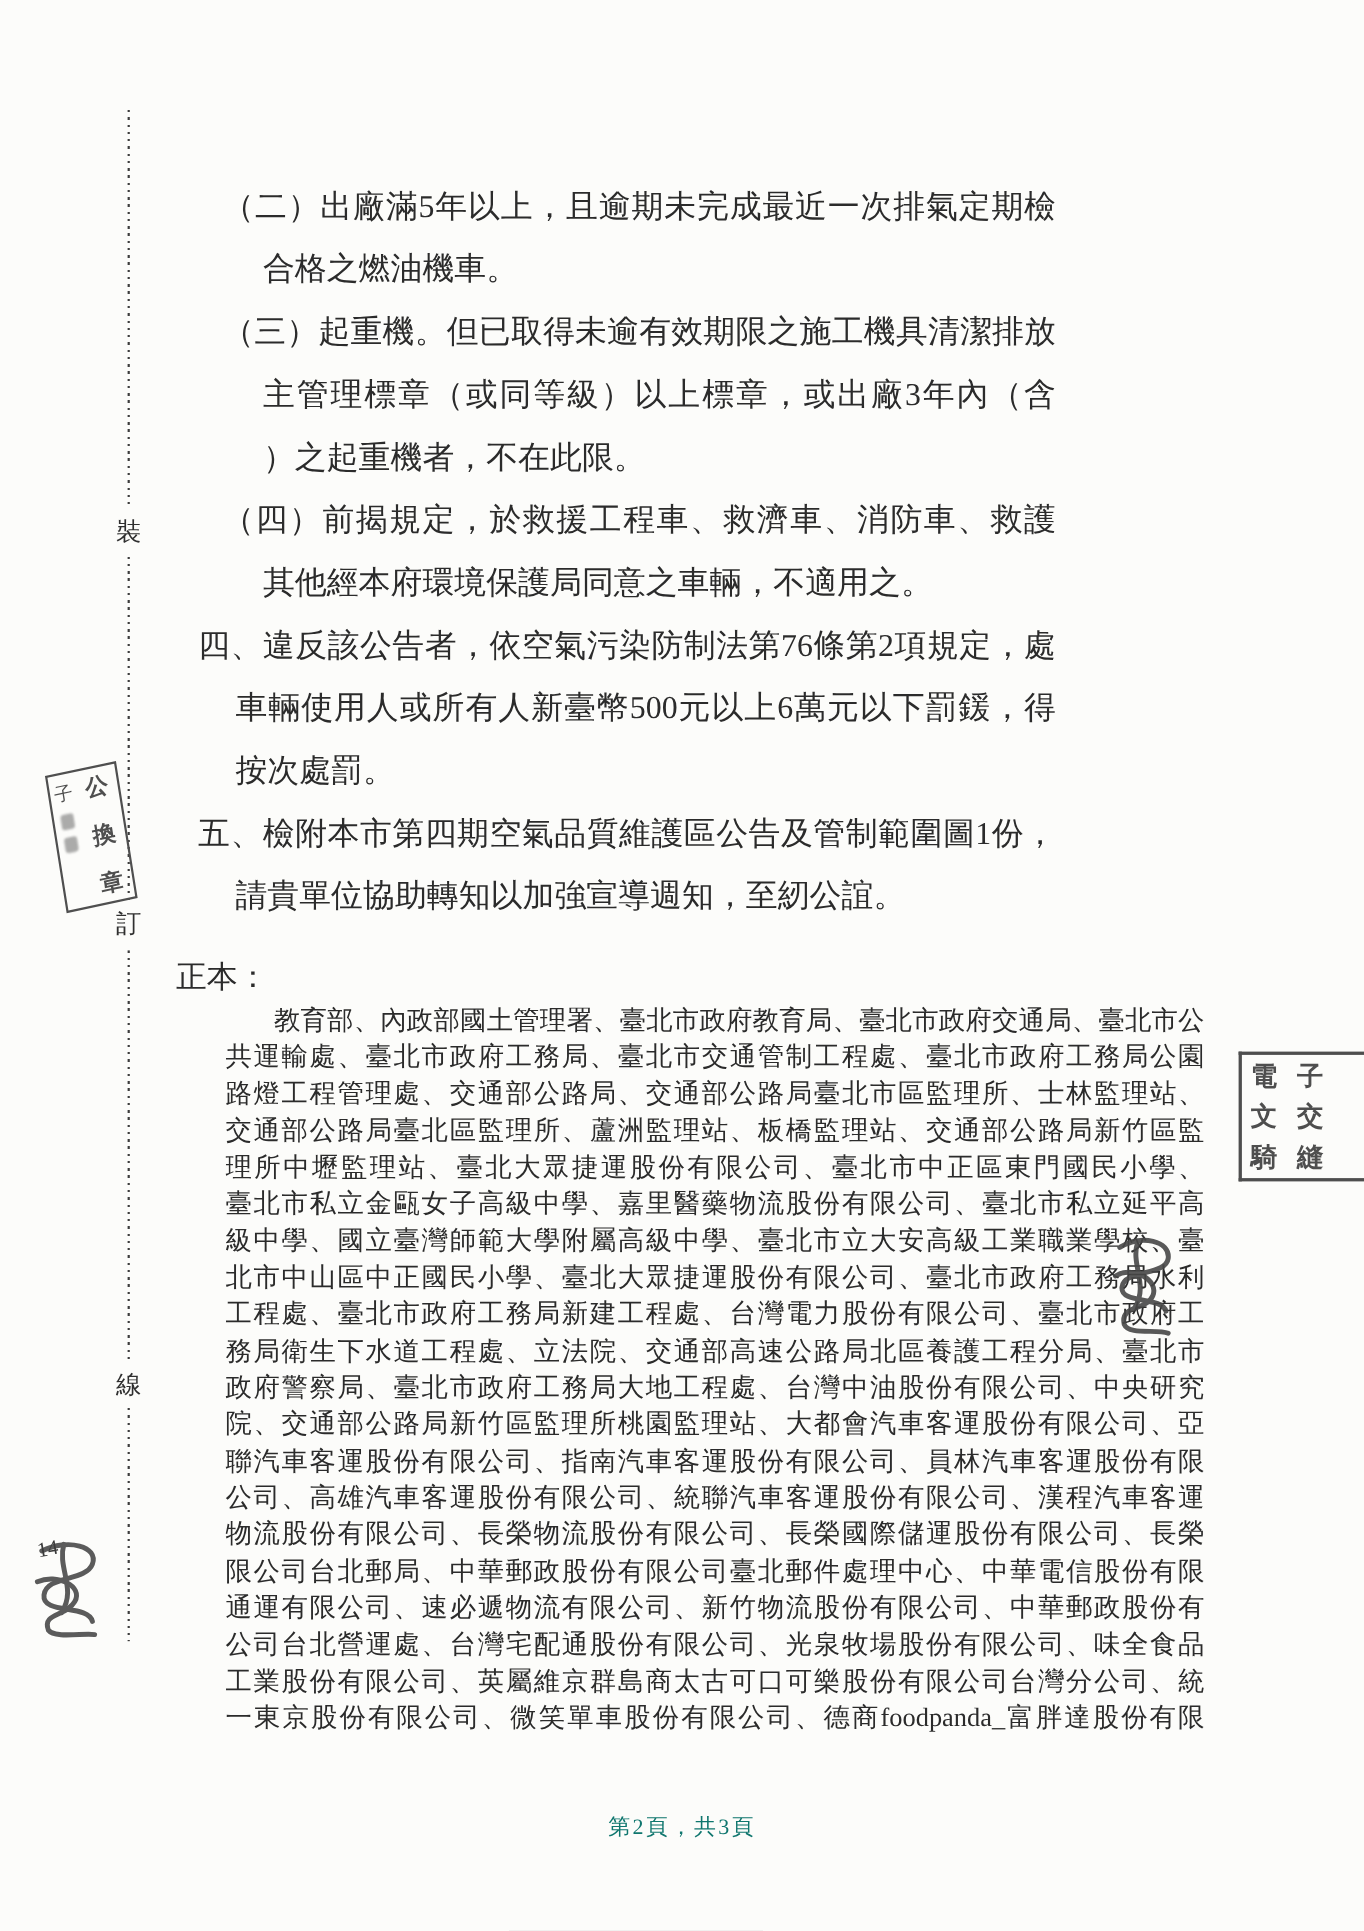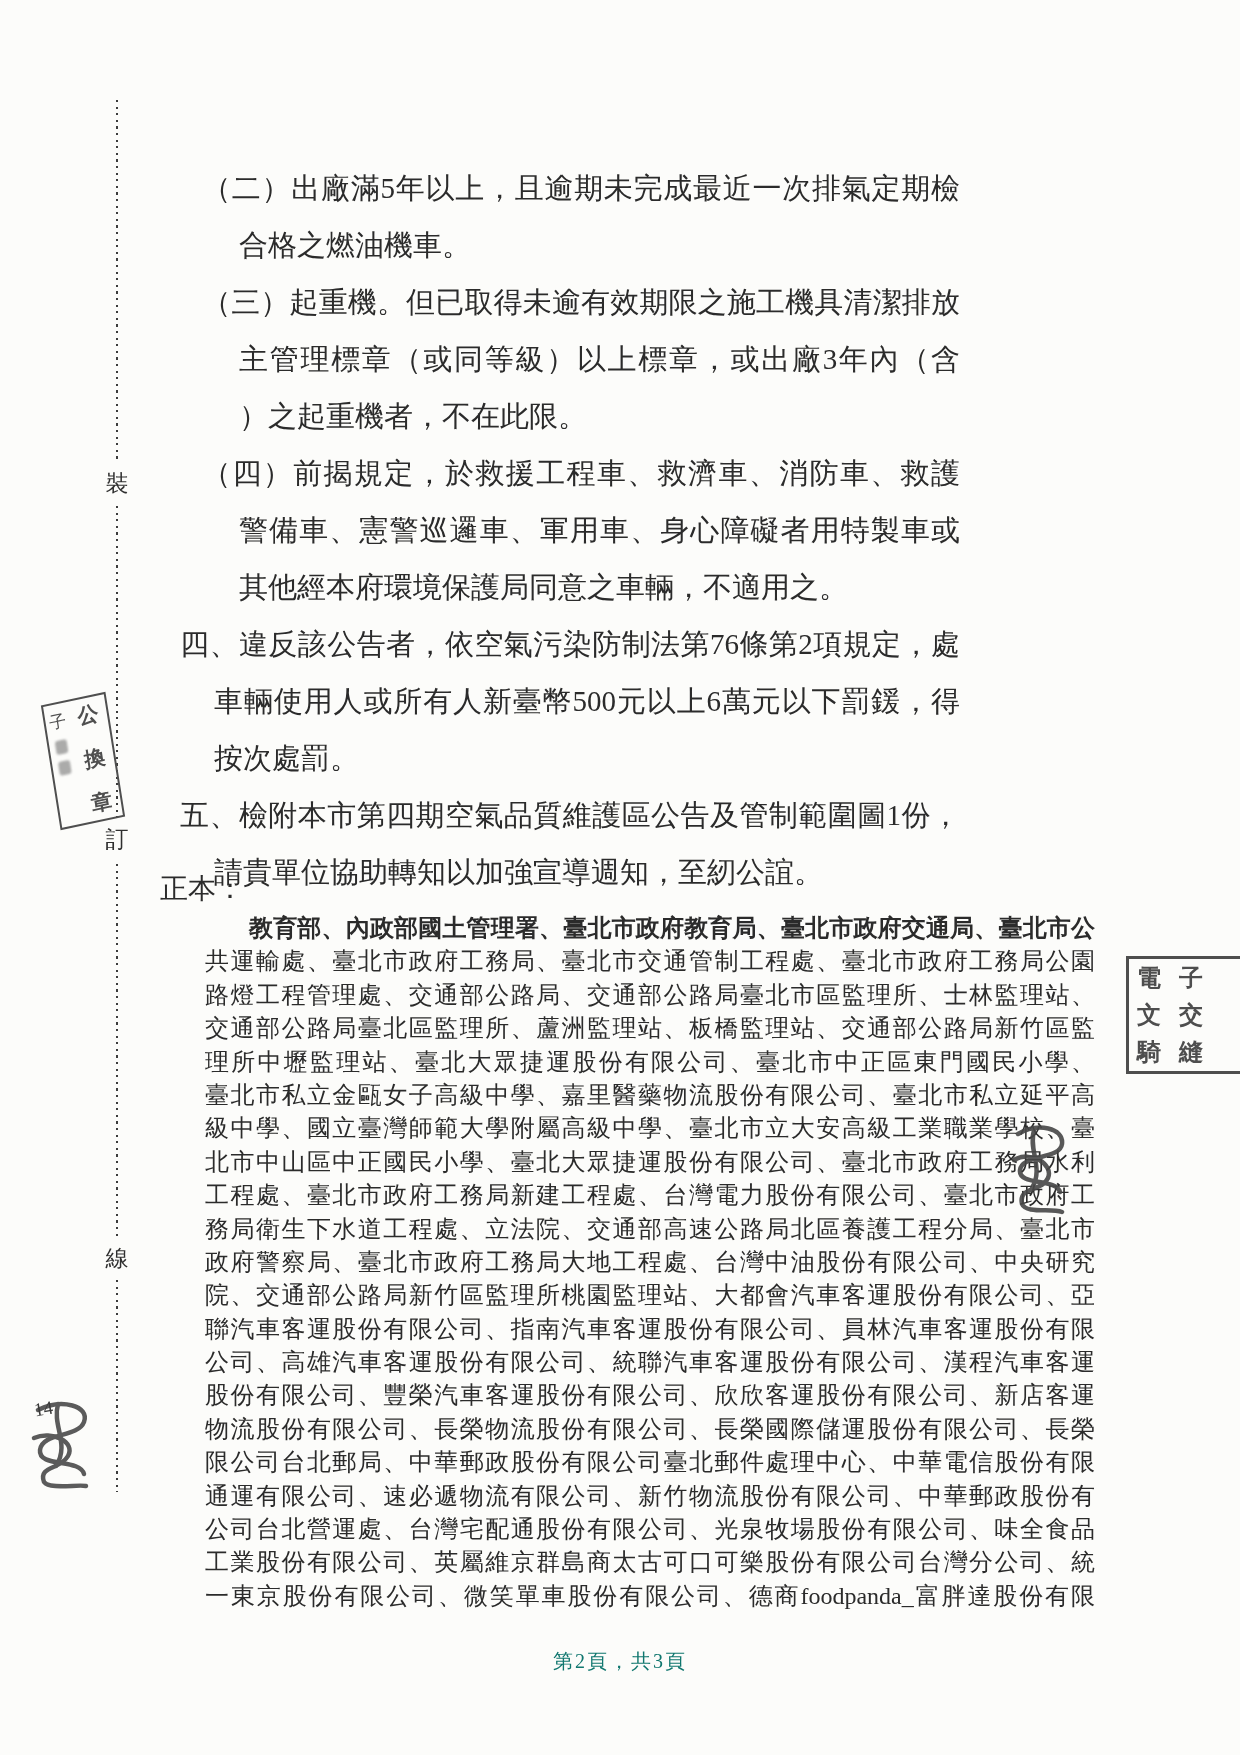--- a/index.html
+++ b/index.html
@@ -28,21 +28,21 @@
   #recipients-label{
     position:absolute;left:160px;top:872px;
     font-size:28px;line-height:33px;
   }
   #recipients{position:absolute;top:912px;left:205px;right:145px;}
   .rl{
     line-height:33.4px;height:33.4px;overflow:hidden;
     font-size:24px;
     text-align:justify;text-align-last:justify;
   }
-  .rl.first{text-indent:44px;font-weight:bold;}
+  .rl.first{text-indent:44px;}
   
   #footer{
     position:absolute;left:0;right:0;top:1646px;
     text-align:center;font-size:20px;line-height:30px;
     letter-spacing:2px;color:#0f766e;
   }
   
   .dotline{
     position:absolute;left:116px;width:2px;
     background:repeating-linear-gradient(to bottom,#3c3c3c 0 2.2px,transparent 2.2px 6.6px);
@@ -87,21 +87,20 @@
   <div class="bindmark" style="top:1243px;">線</div>
   <div class="dotline" style="top:1280px;height:212px;"></div>
 
   <div id="clauses">
       <div class="cl lvB fill"><span class="lab">（二）</span>出廠滿5年以上，且逾期未完成最近一次排氣定期檢驗</div>
       <div class="cl lvB cont">合格之燃油機車。</div>
       <div class="cl lvB fill"><span class="lab">（三）</span>起重機。但已取得未逾有效期限之施工機具清潔排放自</div>
       <div class="cl lvB cont fill">主管理標章（或同等級）以上標章，或出廠3年內（含</div>
       <div class="cl lvB cont">）之起重機者，不在此限。</div>
       <div class="cl lvB fill"><span class="lab">（四）</span>前揭規定，於救援工程車、救濟車、消防車、救護車、</div>
-      <div class="cl lvB cont fill">警備車、憲警巡邏車、軍用車、身心障礙者用特製車或</div>
       <div class="cl lvB cont">其他經本府環境保護局同意之車輛，不適用之。</div>
       <div class="cl lvA fill"><span class="lab">四、</span>違反該公告者，依空氣污染防制法第76條第2項規定，處</div>
       <div class="cl lvA cont fill">車輛使用人或所有人新臺幣500元以上6萬元以下罰鍰，得</div>
       <div class="cl lvA cont">按次處罰。</div>
       <div class="cl lvA fill"><span class="lab">五、</span>檢附本市第四期空氣品質維護區公告及管制範圍圖1份，</div>
       <div class="cl lvA cont">請貴單位協助轉知以加強宣導週知，至紉公誼。</div>
     </div>
 
   <div id="recipients-label">正本：</div>
   <div id="recipients">
@@ -112,21 +111,20 @@
       <div class="rl">理所中壢監理站、臺北大眾捷運股份有限公司、臺北市中正區東門國民小學、</div>
       <div class="rl">臺北市私立金甌女子高級中學、嘉里醫藥物流股份有限公司、臺北市私立延平高</div>
       <div class="rl">級中學、國立臺灣師範大學附屬高級中學、臺北市立大安高級工業職業學校、臺</div>
       <div class="rl">北市中山區中正國民小學、臺北大眾捷運股份有限公司、臺北市政府工務局水利</div>
       <div class="rl">工程處、臺北市政府工務局新建工程處、台灣電力股份有限公司、臺北市政府工</div>
       <div class="rl">務局衛生下水道工程處、立法院、交通部高速公路局北區養護工程分局、臺北市</div>
       <div class="rl">政府警察局、臺北市政府工務局大地工程處、台灣中油股份有限公司、中央研究</div>
       <div class="rl">院、交通部公路局新竹區監理所桃園監理站、大都會汽車客運股份有限公司、亞</div>
       <div class="rl">聯汽車客運股份有限公司、指南汽車客運股份有限公司、員林汽車客運股份有限</div>
       <div class="rl">公司、高雄汽車客運股份有限公司、統聯汽車客運股份有限公司、漢程汽車客運</div>
-      <div class="rl">股份有限公司、豐榮汽車客運股份有限公司、欣欣客運股份有限公司、新店客運</div>
       <div class="rl">物流股份有限公司、長榮物流股份有限公司、長榮國際儲運股份有限公司、長榮</div>
       <div class="rl">限公司台北郵局、中華郵政股份有限公司臺北郵件處理中心、中華電信股份有限</div>
       <div class="rl">通運有限公司、速必遞物流有限公司、新竹物流股份有限公司、中華郵政股份有</div>
       <div class="rl">公司台北營運處、台灣宅配通股份有限公司、光泉牧場股份有限公司、味全食品</div>
       <div class="rl">工業股份有限公司、英屬維京群島商太古可口可樂股份有限公司台灣分公司、統</div>
       <div class="rl">一東京股份有限公司、微笑單車股份有限公司、德商foodpanda_富胖達股份有限</div>
     </div>
 
   <div id="stamp-left">
     <div class="colA">

